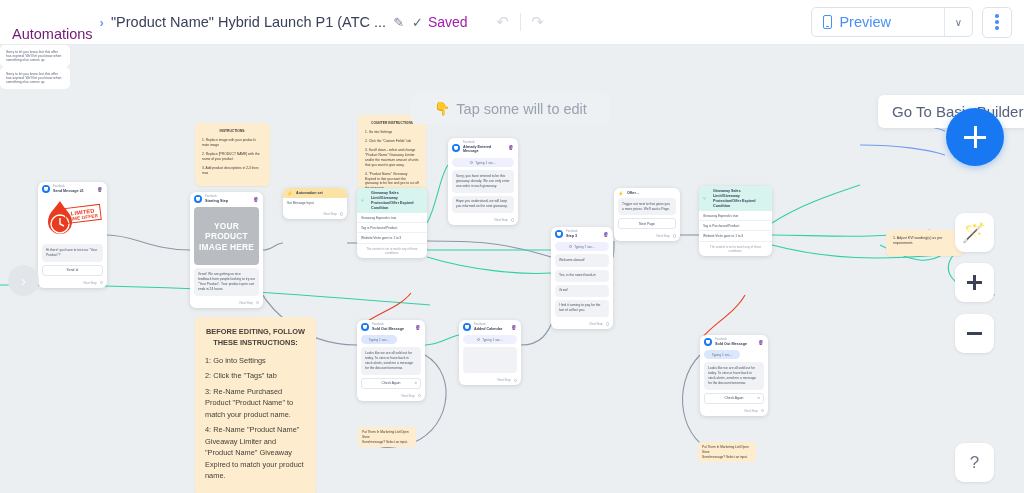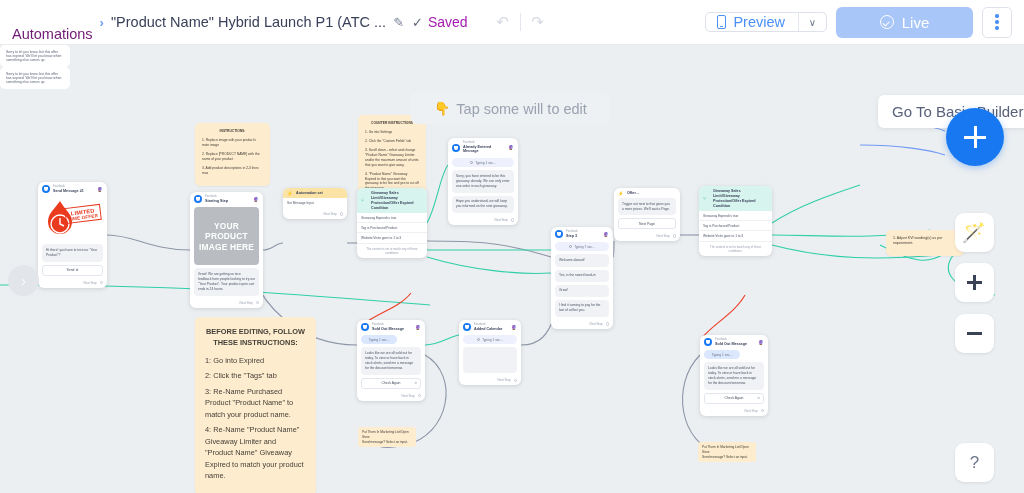--- a/index.html
+++ b/index.html
@@ -24,22 +24,22 @@
   .crumb-title { color: #39415a; font-size: 14.5px; max-width: 300px;
     white-space: nowrap; overflow: hidden; }
   .pencil-icon { margin-left: 7px; color: #7b8499; font-size: 13px; }
   .check-icon { margin-left: 8px; color: #5b6478; font-size: 13px; }
   .saved-txt { margin-left: 5px; color: #a21caf; font-size: 14px; }
   .undo-wrap { display: flex; align-items: center; margin-left: 22px; }
   .undo-btn { width: 26px; height: 22px; display: flex; align-items: center;
     justify-content: center; color: #d3d8e0; font-size: 15px; }
   .vdiv { width: 1px; height: 18px; background: #e4e8ee; margin: 0 4px; }
   .spacer { flex: 1; }
-  .preview-group { display: flex; align-items: flex-end; height: 20px;
-    border: 1px solid #dde2ea; border-radius: 5px; background: #fff; overflow: hidden; }
+  .preview-group { display: flex; align-items: flex-end; height: 30px;
+    border: 1px solid #dde2ea; border-radius: 5px; background: #fff; overflow: hidden; gap: 40px; }
   .preview-btn { display: flex; align-items: center; gap: 7px;
     padding: 0 13px 0 11px; height: 100%; color: #4a90f7; font-size: 14.5px; }
   .phone-icon { width: 9px; height: 14px; border: 1.6px solid #4a90f7;
     border-radius: 2px; position: relative; }
   .phone-icon::after { content: ""; position: absolute; left: 2px; bottom: 1px;
     width: 3px; height: 1.4px; background: #4a90f7; }
   .preview-caret { width: 28px; height: 100%; display: flex; align-items: center;
     justify-content: center; border-left: 1px solid #e3e7ee; color: #6d7687; font-size: 10px; }
   .live-btn { margin-left: 9px; height: 31px; width: 137px; border-radius: 6px;
     background: #a9c6f8; color: #ffffff; display: flex; align-items: center;
@@ -217,24 +217,20 @@
     <div class="spacer"></div>
 
     <div class="preview-group">
       <div class="preview-btn">
         <span class="phone-icon"></span>
         <span>Preview</span>
       </div>
       <div class="preview-caret">∨</div>
     </div>
 
-    <div class="live-btn">
-      <span class="live-ring"></span>
-      <span>Live</span>
-    </div>
 
     <div class="kebab">
       <i></i>
       <i></i>
       <i></i>
     </div>
   </div>
 
   <div class="canvas">
 
@@ -284,21 +280,21 @@
     <div class="note note-counter tiny">
       <span class="nt-h">COUNTER INSTRUCTIONS</span>
       <p>1. Go into Settings</p>
       <p>2. Click the "Custom Fields" tab</p>
       <p>3. Scroll down - select and change "Product Name" Giveaway Limiter and/or the maximum amount of units that you want to give away.</p>
       <p>4. "Product Name" Giveaway Expired to that you want the giveaway to be live and yes to cut off the giveaway.</p>
     </div>
 
     <div class="note note-before">
       <span class="nt-h">BEFORE EDITING, FOLLOW THESE INSTRUCTIONS:</span>
-      <p>1: Go into Expired</p>
+      <p>1: Go into Settings</p>
       <p>2: Click the "Tags" tab</p>
       <p>3: Re-Name Purchased Product "Product Name" to match your product name.</p>
       <p>4: Re-Name "Product Name" Giveaway Limiter and "Product Name" Giveaway Expired to match your product name.</p>
     </div>
 
     <div class="note note-kvi">
       <p>1. Adjust KVI wording(s) as per requirement.</p>
     </div>
 
     <div class="note-edge note-market1">

